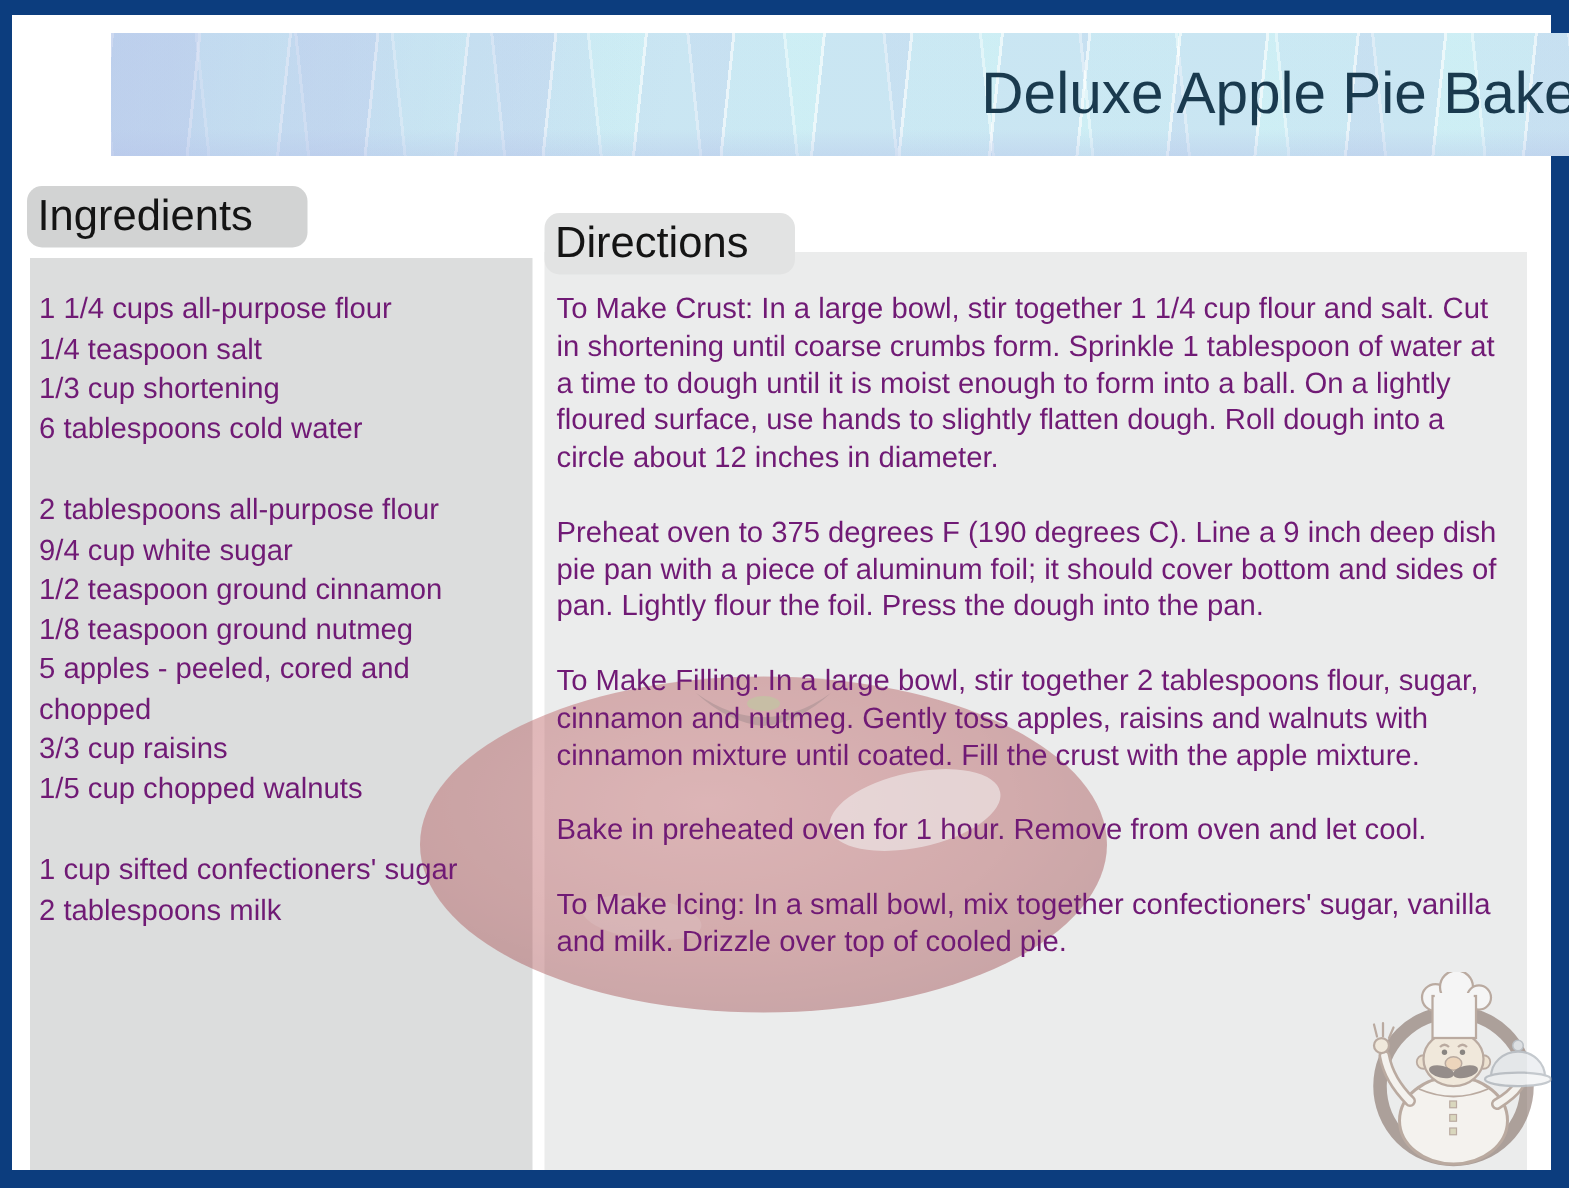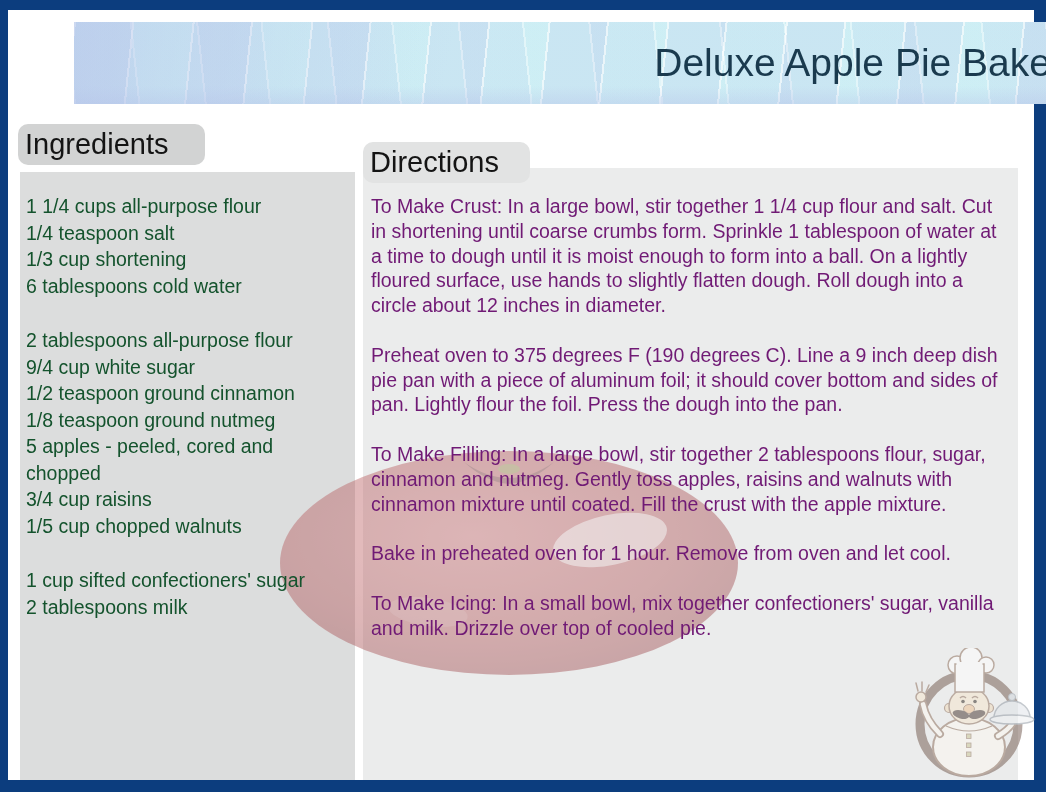--- a/index.html
+++ b/index.html
@@ -38,21 +38,21 @@
   
   .colbg{position:absolute;}
   .colbg.left {left:12px; top:162px;width:335px;height:608px;background:#dcdddd;}
   .colbg.right{left:355px;top:158px;width:655px;height:612px;background:#ebecec;}
   
   .apple{position:absolute;left:270px;top:432px;width:462px;height:235px;opacity:.42;}
   .chef{position:absolute;left:897px;top:638px;width:132px;height:132px;opacity:.5;}
   
   .ing-text{
     position:absolute;left:18px;top:183px;width:322px;
-    font-size:19.5px;line-height:26.5px;color:#14532d;
+    font-size:19.5px;line-height:26.5px;color:#701a75;
   }
   .ing-group{margin:0 0 28px 0;}
   .dir-text{
     position:absolute;left:363px;top:184px;width:632px;
     font-size:19.5px;line-height:24.8px;color:#701a75;
   }
   .dir-text p{margin:0 0 24.8px 0;}
 </style>
 </head>
 <body>
@@ -94,21 +94,21 @@
       <div>1/4 teaspoon salt</div>
       <div>1/3 cup shortening</div>
       <div>6 tablespoons cold water</div>
     </div>
     <div class="ing-group">
       <div>2 tablespoons all-purpose flour</div>
       <div>9/4 cup white sugar</div>
       <div>1/2 teaspoon ground cinnamon</div>
       <div>1/8 teaspoon ground nutmeg</div>
       <div>5 apples - peeled, cored and chopped</div>
-      <div>3/4 cup raisins</div>
+      <div>3/3 cup raisins</div>
       <div>1/5 cup chopped walnuts</div>
     </div>
     <div class="ing-group">
       <div>1 cup sifted confectioners' sugar</div>
       <div>2 tablespoons milk</div>
     </div>
   </div>
 
   <div class="dir-text">
     <p>To Make Crust: In a large bowl, stir together 1 1/4 cup flour and salt. Cut in shortening until coarse crumbs form. Sprinkle 1 tablespoon of water at a time to dough until it is moist enough to form into a ball. On a lightly floured surface, use hands to slightly flatten dough. Roll dough into a circle about 12 inches in diameter.</p>

